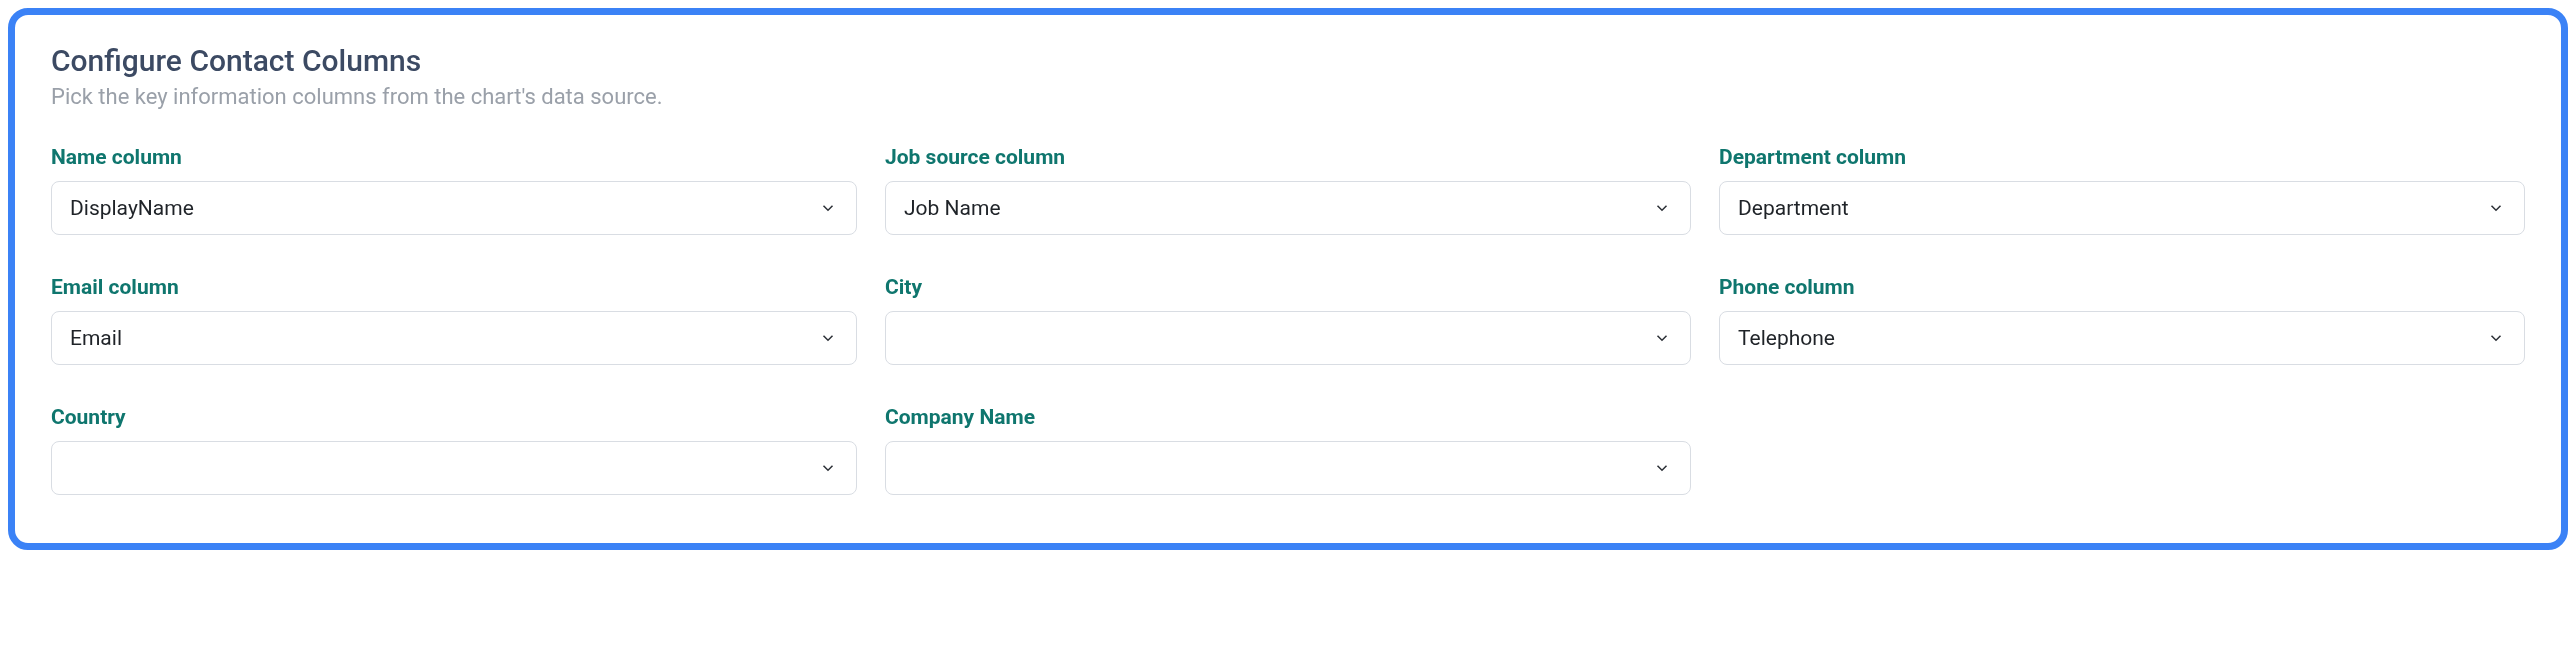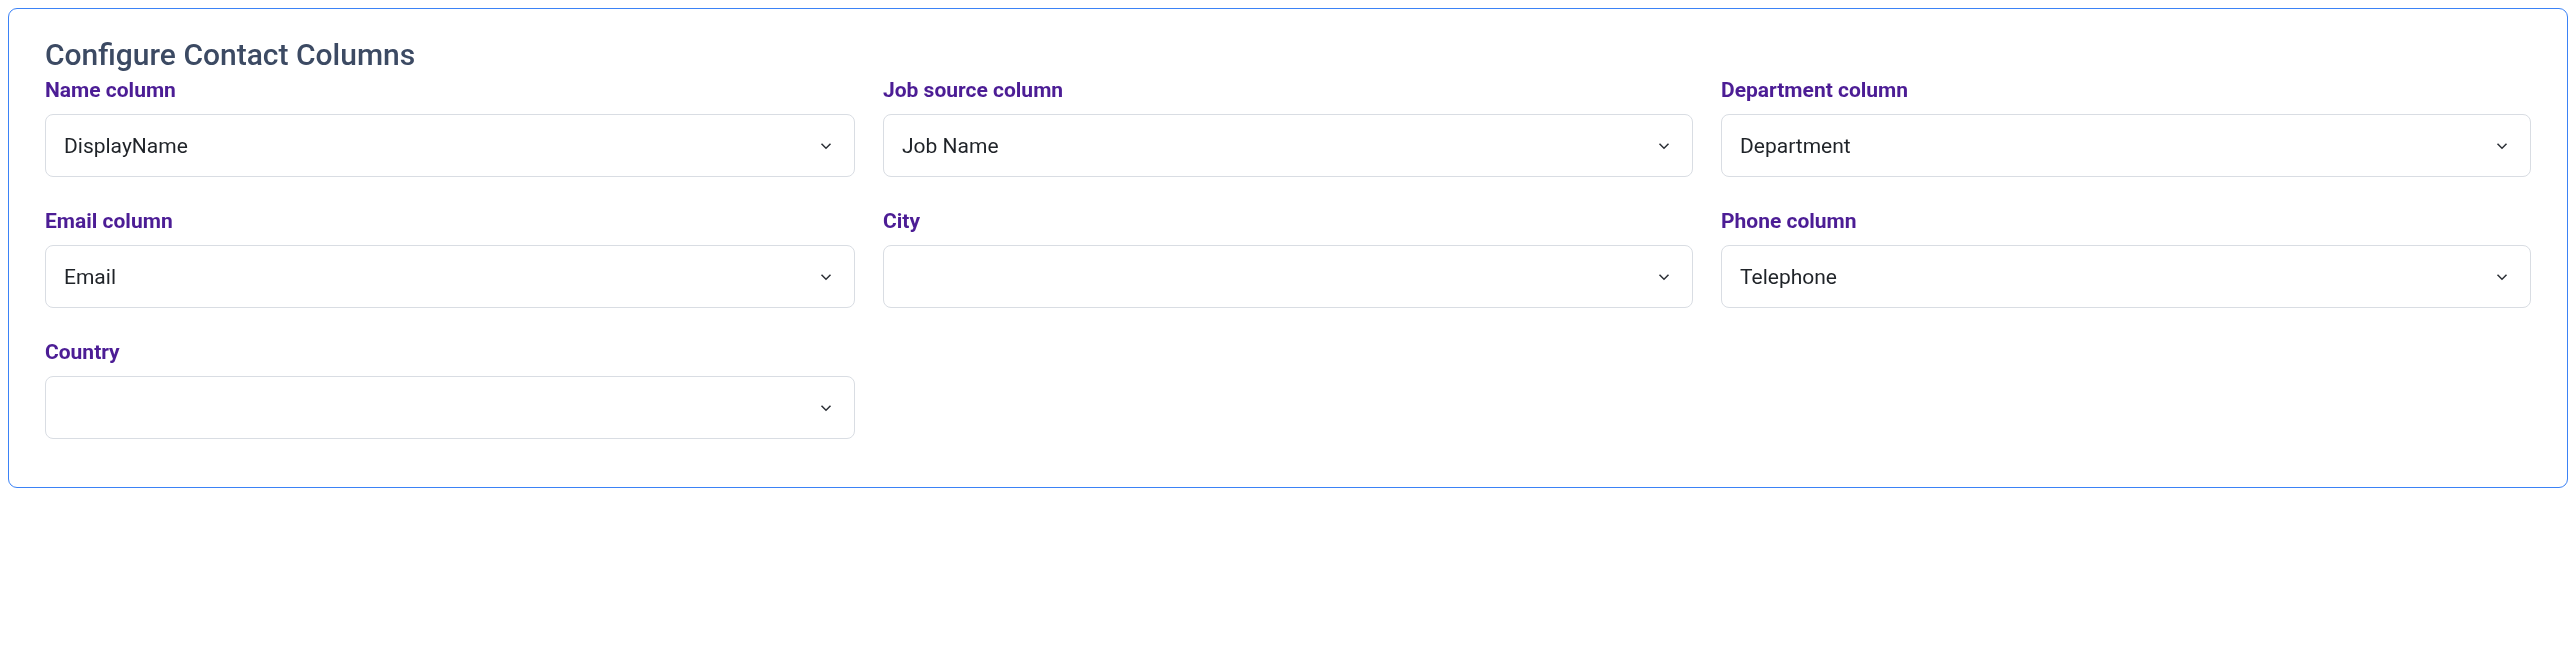--- a/index.html
+++ b/index.html
@@ -6,22 +6,22 @@
     box-sizing: border-box;
     margin: 0;
     padding: 0;
   }
   body {
     font-family: -apple-system, BlinkMacSystemFont, "Segoe UI", Roboto, "Helvetica Neue", Arial, sans-serif;
     background: #fff;
     padding: 8px;
   }
   .panel {
-    border: 1px solid #3b82f6;
-    border-radius: 9px;
+    border: 7px solid #3b82f6;
+    border-radius: 20px;
     padding: 28px 36px 48px 36px;
     background: #fff;
   }
   .panel-title {
     font-size: 30px;
     font-weight: 500;
     color: #3c4a63;
     margin-bottom: 6px;
   }
   .panel-subtitle {
@@ -36,32 +36,33 @@
     column-gap: 28px;
     row-gap: 32px;
   }
   .field {
     display: flex;
     flex-direction: column;
   }
   .field-label {
     font-size: 21px;
     font-weight: 700;
-    color: #4c1d95;
+    color: #0f766e;
     margin-bottom: 12px;
+    margin-top: 8px;
   }
   .select {
     position: relative;
     display: flex;
     align-items: center;
     justify-content: space-between;
     border: 1px solid #d9dde3;
     border-radius: 8px;
     background: #fff;
-    height: 63px;
+    height: 54px;
     padding: 12px 18px;
     cursor: pointer;
   }
   .select-value {
     font-size: 21px;
     color: #1f2328;
     font-weight: 400;
     overflow: hidden;
     text-overflow: ellipsis;
     white-space: nowrap;
@@ -80,20 +81,21 @@
     stroke: #2b2f36;
     stroke-width: 2;
     fill: none;
   }
 </style>
 </head>
 <body>
 
 <div class="panel">
   <h2 class="panel-title">Configure Contact Columns</h2>
+  <p class="panel-subtitle">Pick the key information columns from the chart's data source.</p>
 
   <div class="grid">
 
     <div class="field">
       <label class="field-label">Name column</label>
       <div class="select">
         <span class="select-value">DisplayName</span>
         <span class="chevron">
           <svg viewBox="0 0 24 24">
               <polyline points="6 9 12 15 18 9"></polyline>
@@ -168,16 +170,27 @@
         <span class="select-value"></span>
         <span class="chevron">
           <svg viewBox="0 0 24 24">
               <polyline points="6 9 12 15 18 9"></polyline>
             </svg>
         </span>
       </div>
     </div>
 
 
+    <div class="field">
+      <label class="field-label">Company Name</label>
+      <div class="select">
+        <span class="select-value"></span>
+        <span class="chevron">
+          <svg viewBox="0 0 24 24">
+              <polyline points="6 9 12 15 18 9"></polyline>
+            </svg>
+        </span>
+      </div>
+    </div>
 
   </div>
 </div>
 
 
 </body></html>

